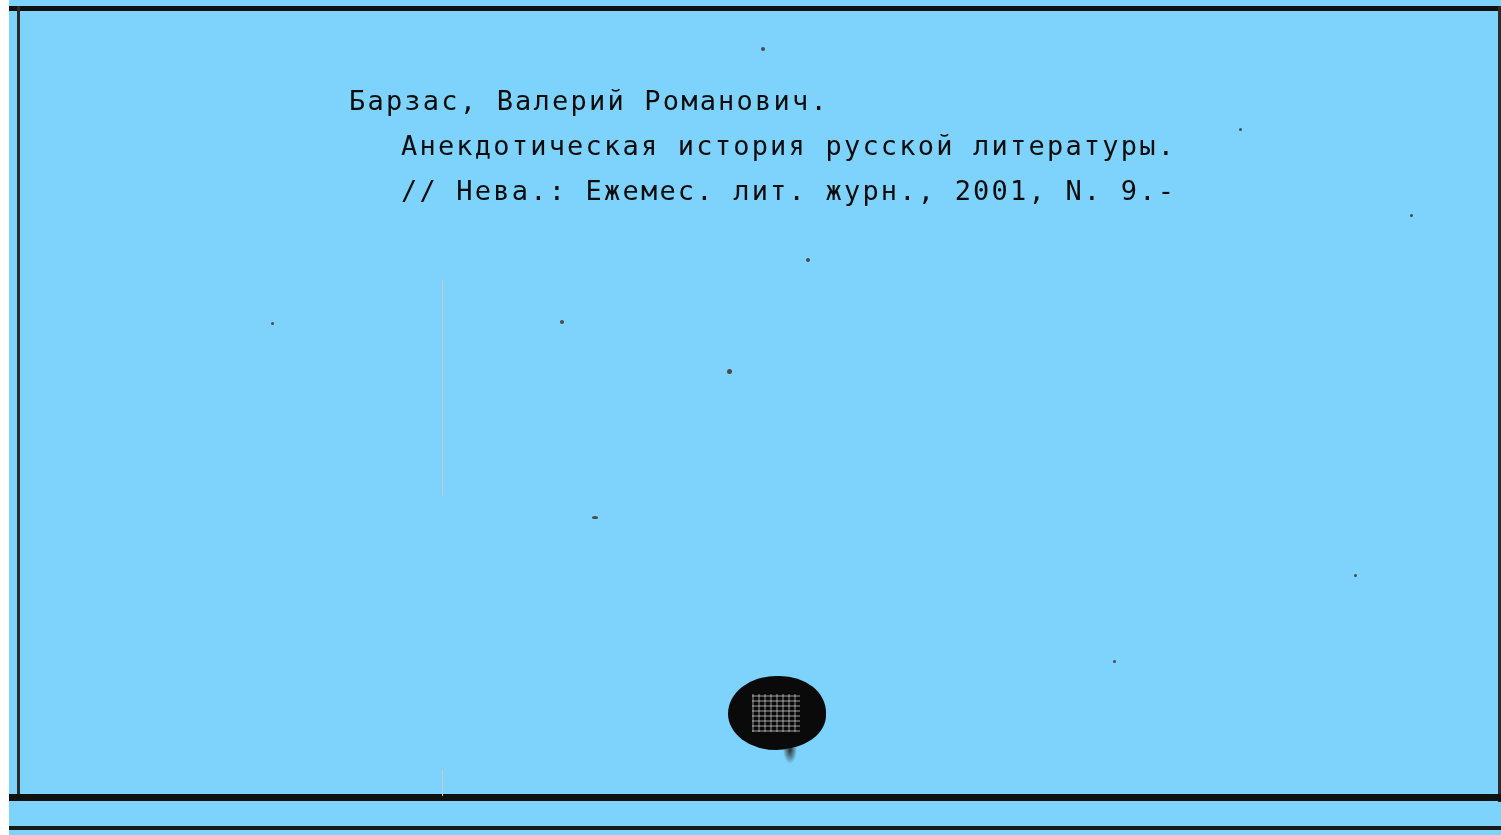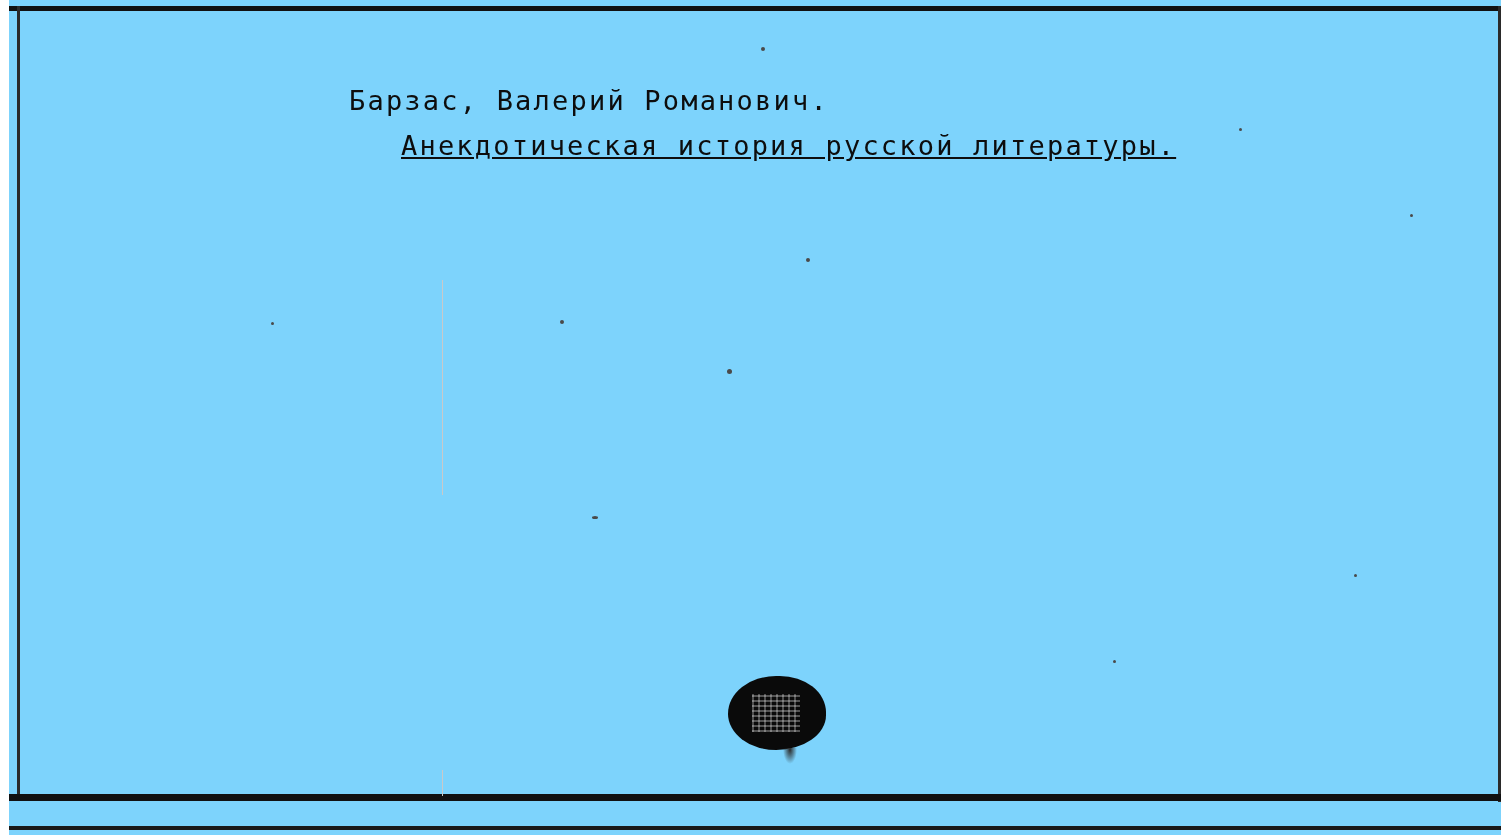--- a/index.html
+++ b/index.html
@@ -68,21 +68,20 @@
   .line {
     font-size: 27px;
     line-height: 45px;
     letter-spacing: 2.2px;
     color: #0d0d0d;
     white-space: pre;
     font-family: "DejaVu Sans Mono", "Liberation Mono", monospace;
   }
   .line.indent {
     padding-left: 52px;
-    text-decoration: underline;
   }
 
   
   .stamp {
     position: absolute;
     left: 719px;
     top: 676px;
     width: 98px;
     height: 74px;
     background: #0a0a0a;
@@ -126,20 +125,21 @@
 
   <div class="border-top"></div>
   <div class="border-left"></div>
   <div class="border-right"></div>
   <div class="border-bottom"></div>
   <div class="border-bottom2"></div>
 
   <div class="text-block">
     <div class="line">Барзас, Валерий Романович.</div>
     <div class="line indent">Анекдотическая история русской литературы.</div>
+    <div class="line indent">// Нева.: Ежемес. лит. журн., 2001, N. 9.-</div>
   </div>
 
   <div class="stamp">
     <div class="stamp-inner"></div>
   </div>
   <div class="stamp-tail"></div>
 
   <div class="speck" style="left:752px; top:47px; width:4px; height:4px;"></div>
   <div class="speck" style="left:551px; top:320px; width:4px; height:4px;"></div>
   <div class="speck" style="left:718px; top:369px; width:5px; height:5px;"></div>

